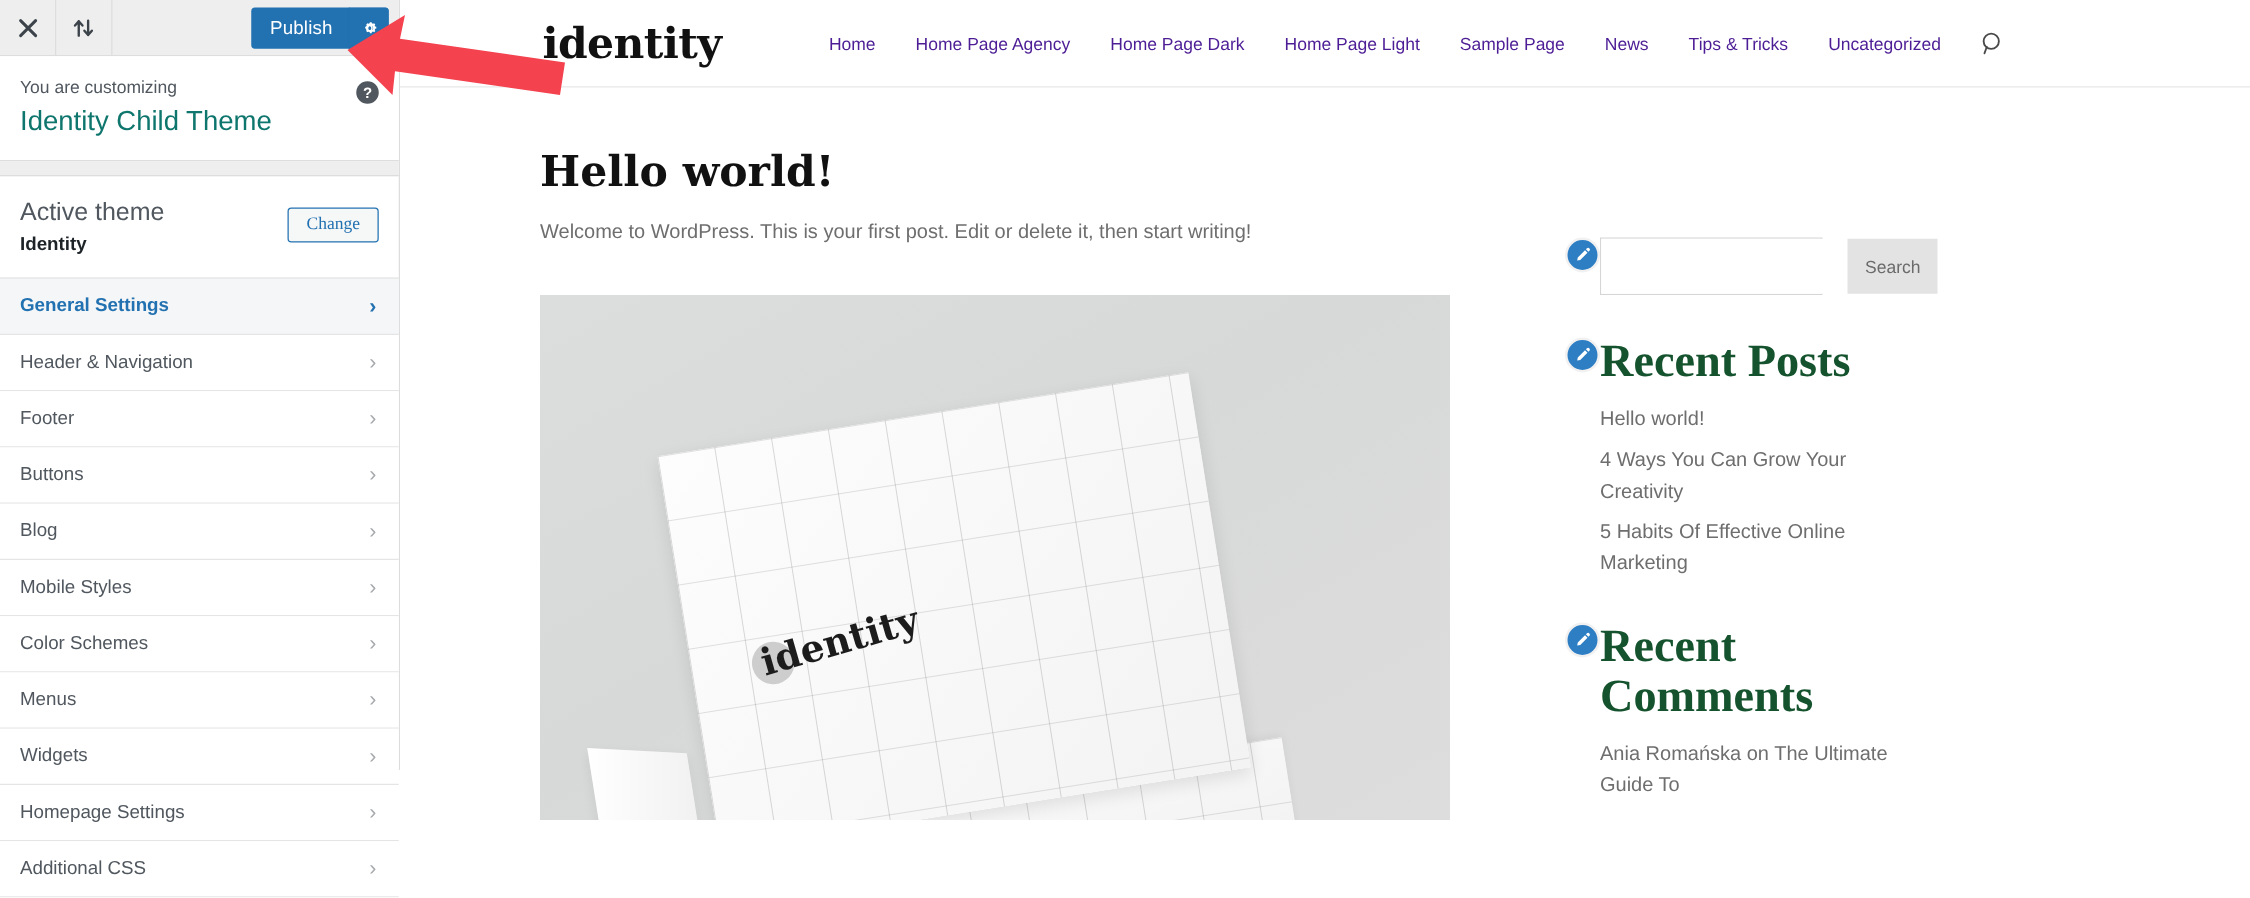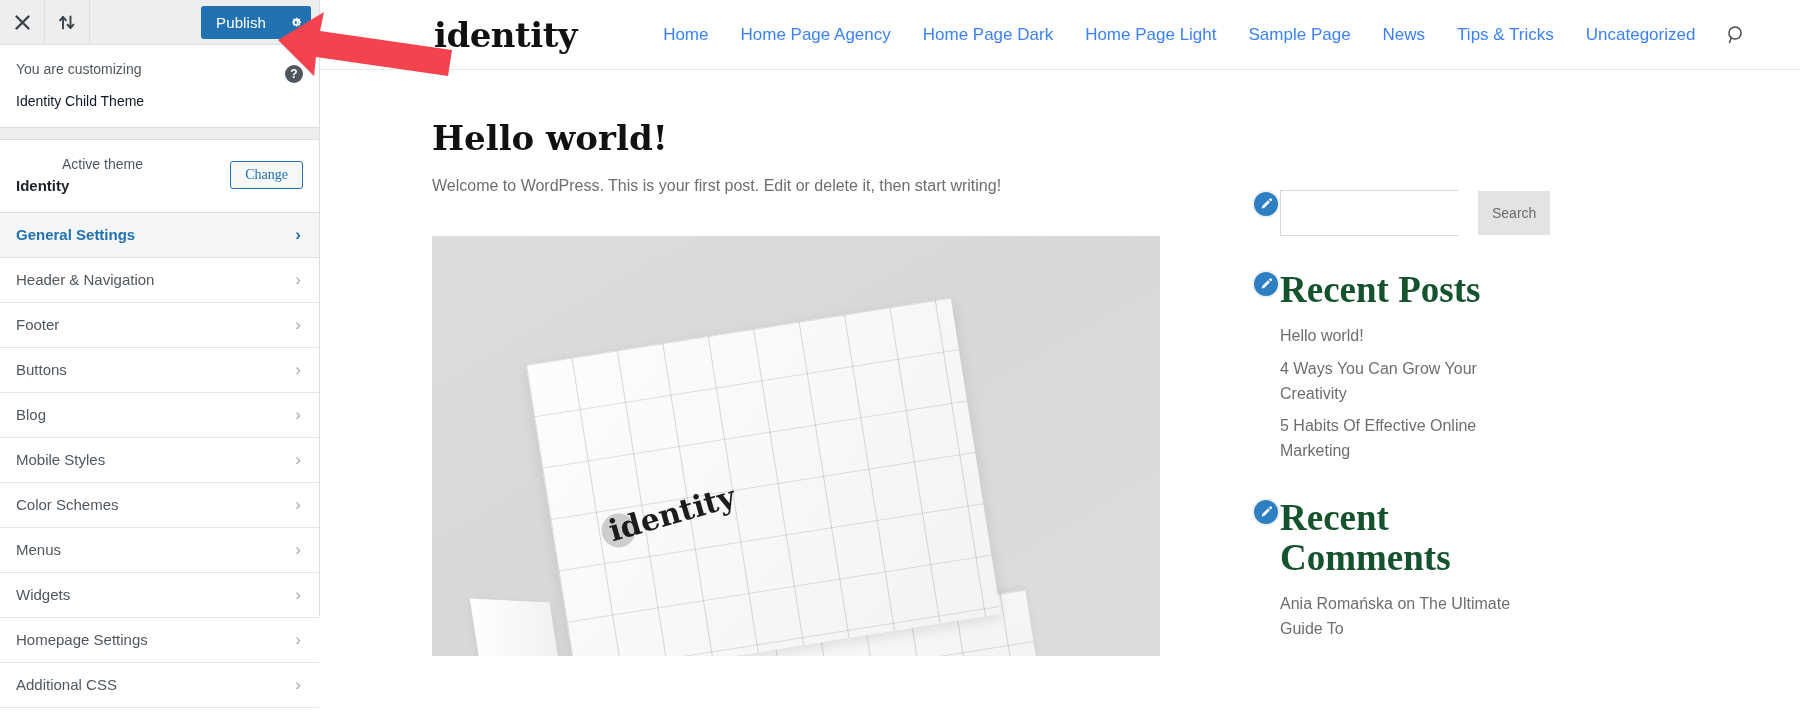--- a/index.html
+++ b/index.html
@@ -62,38 +62,38 @@
   .cz-heading {
     padding: 14px 16px 16px 16px;
     background: #fff;
     border-bottom: 1px solid #ddd;
     position: relative;
   }
   .cz-customizing {
     font-size: 14px; color: #50575e; line-height: 1.5;
   }
   .cz-themename {
-    font-size: 14px; color: #0f172a; line-height: 1.35;
-    margin-top: 12px; font-weight: 400;
+    font-size: 22px; color: #0f766e; line-height: 1.35;
+    margin-top: 2px; font-weight: 400;
   }
   .cz-help {
     position: absolute; right: 16px; top: 20px;
     width: 18px; height: 18px; border-radius: 50%;
     background: #50575e; color: #fff;
     font-size: 12px; font-weight: bold;
     display:flex; align-items:center; justify-content:center;
     cursor: pointer;
   }
   .cz-gap { height: 12px; background: #eee; border-bottom: 1px solid #ddd;}
   .cz-theme-row {
     display:flex; align-items:center; justify-content: space-between;
     padding: 14px 16px 16px 16px;
     border-bottom: 1px solid #ddd;
   }
-  .cz-active-label { font-size: 14px; color: #50575e; line-height: 1.5; margin-left: 46px;}
+  .cz-active-label { font-size: 20px; color: #50575e; line-height: 1.5;}
   .cz-active-name { font-size: 15px; color: #1d2327; font-weight: 700; line-height:1.4;}
   .change-btn {
     border: 1px solid #2271b1;
     color: #2271b1;
     background: #f6f7f7;
     font-size: 14px;
     padding: 5px 14px;
     border-radius: 3px;
     cursor: pointer;
     font-family: Liberation Serif, serif;
@@ -132,21 +132,21 @@
     font-size: 34px;
     color: #111;
     margin-left: 114px;
     letter-spacing: -0.5px;
   }
   .nav {
     display: flex; align-items: center; gap: 0;
     margin-left: 70px;
   }
   .nav a {
-    font-size: 17px; color: #3b82f6;
+    font-size: 14px; color: #4c1d95;
     text-decoration: none;
     padding: 0 16px;
     white-space: nowrap;
   }
   .nav-search {
     margin-left: 14px;
     color: #4a4a4a;
     display:flex; align-items:center;
     cursor: pointer;
   }

